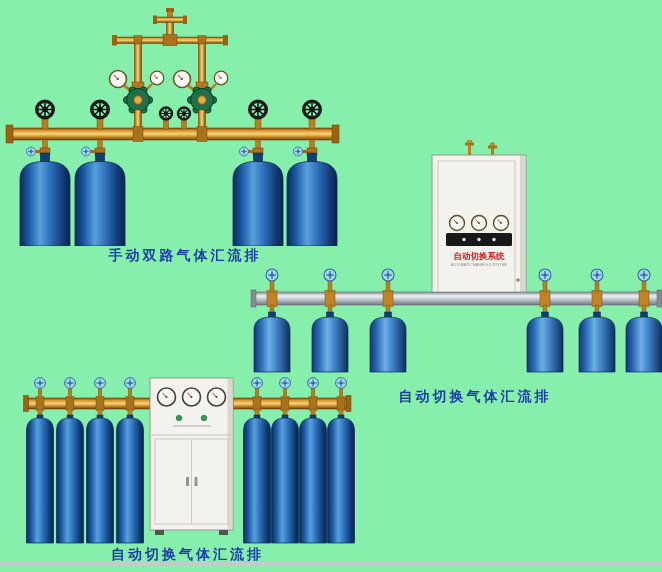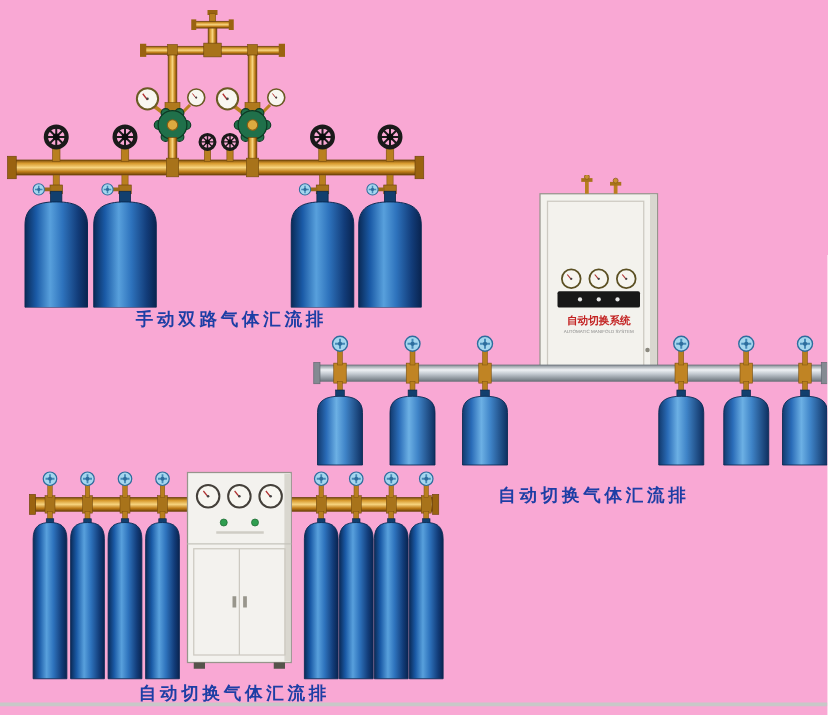--- a/index.html
+++ b/index.html
@@ -1,16 +1,16 @@
 <!DOCTYPE html>
 <html><head>
 <meta charset="utf-8">
 <style>
   html,body{margin:0;padding:0;background:#ffffff;}
-  #page{position:relative;width:662px;height:572px;background:#f9a8d4;overflow:hidden;
+  #page{position:relative;width:662px;height:572px;background:#86efac;overflow:hidden;
         font-family:"Liberation Sans",sans-serif;}
   .figure{position:absolute;}
   .caption{position:absolute;text-align:center;font-weight:bold;font-size:14px;
            letter-spacing:3px;color:#1d3ea5;font-family:"Liberation Sans",sans-serif;}
   #divider{position:absolute;left:0;top:562px;width:662px;height:3px;background:#c8c8c8;}
   svg text{font-family:"Liberation Sans",sans-serif;}
 </style>
 </head>
 <body>
 

